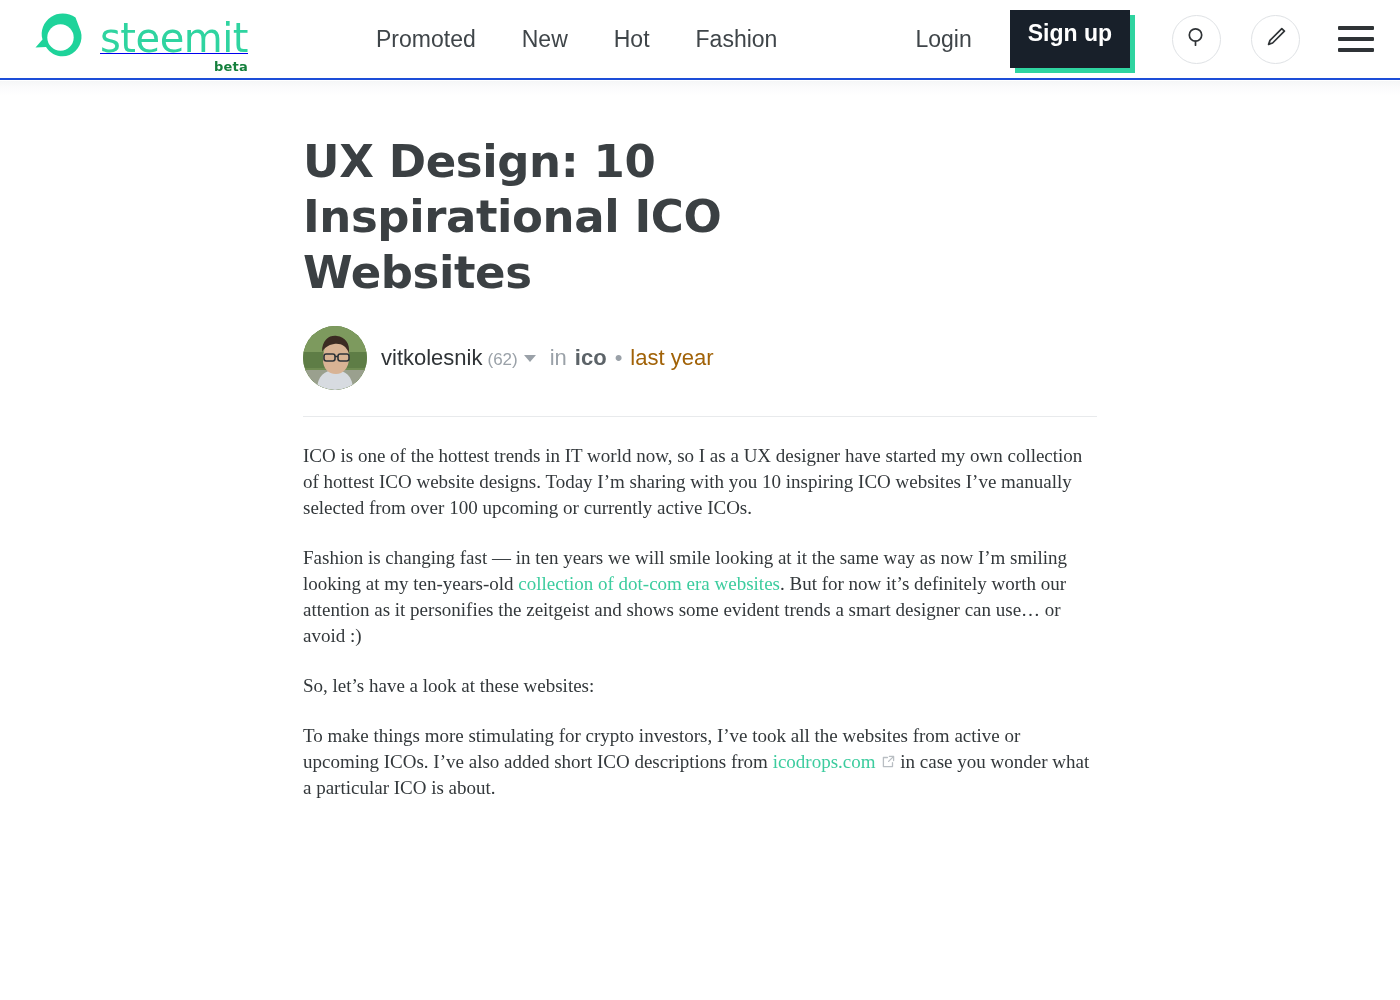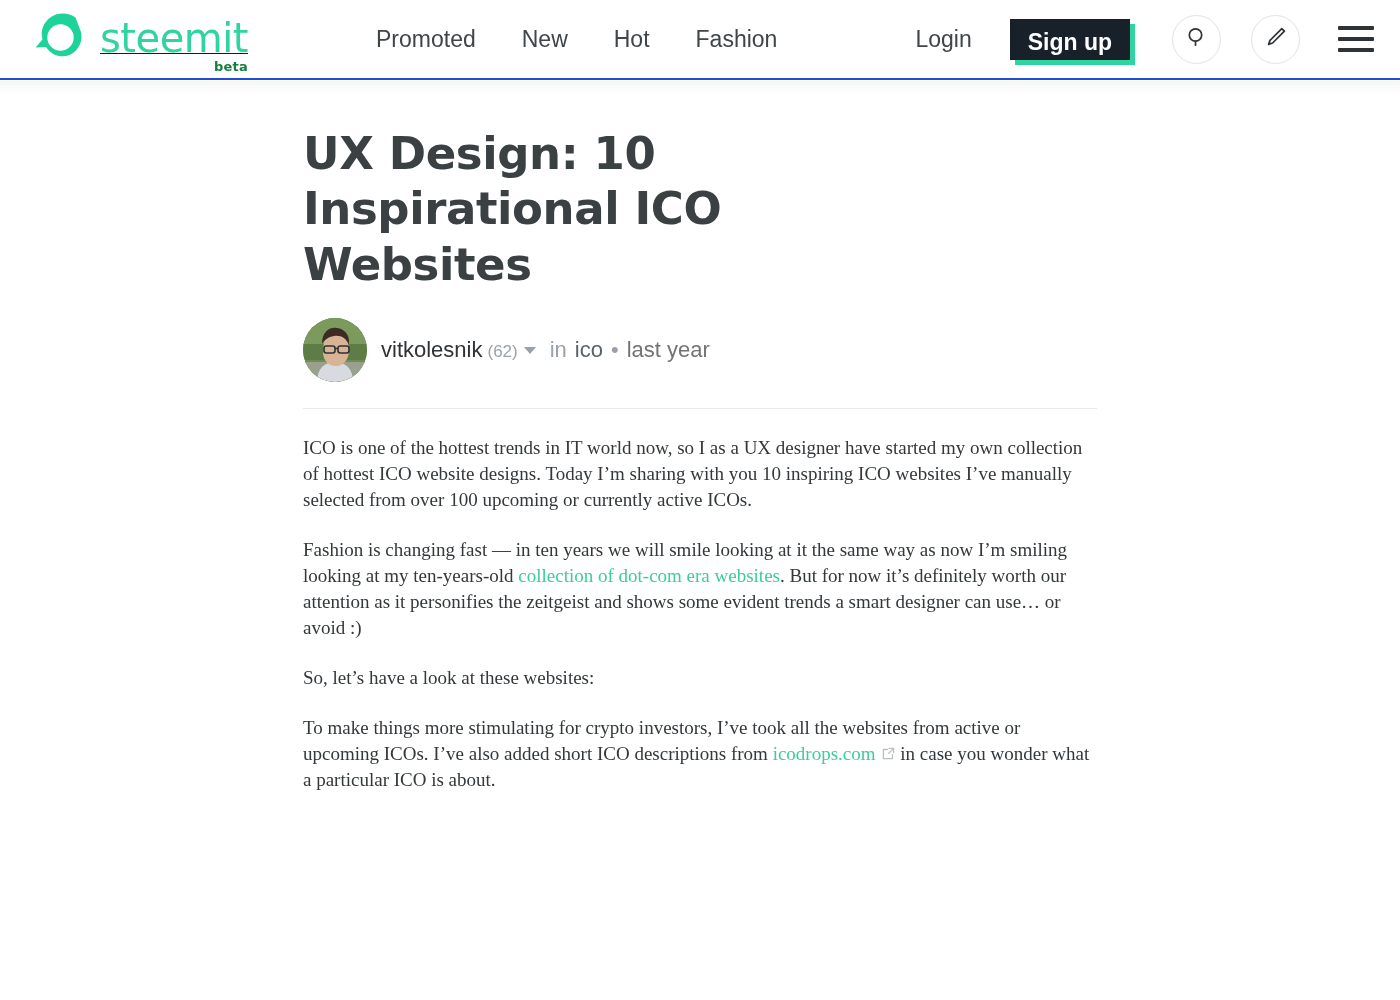--- a/index.html
+++ b/index.html
@@ -95,21 +95,21 @@
     background: #2fd4a0;
   }
   .signup-btn {
     position: relative;
     background: #18202a;
     color: #ffffff;
     border: none;
     font-size: 23px;
     font-weight: bold;
     font-family: "Liberation Sans", sans-serif;
-    padding: 12px 18px 6px 18px;
+    padding: 12px 18px 23px 18px;
     line-height: 1;
     cursor: pointer;
     display: block;
   }
   .icon-circle {
     width: 49px; height: 49px;
     border-radius: 50%;
     border: 1px solid #dfe2e5;
     background: #fff;
     display: flex;
@@ -137,21 +137,21 @@
     border-radius: 1px;
   }
 
   
   .page {
     background: #ffffff;
     padding-top: 46px;
   }
   .post {
     width: 794px;
-    margin: 0 auto;
+    margin: 8px auto;
     margin-left: 303px;
   }
   .post-title {
     font-family: "DejaVu Sans", sans-serif;
     font-size: 45px;
     font-weight: bold;
     line-height: 1.23;
     color: #3b4043;
     letter-spacing: -0.4px;
     max-width: 660px;
@@ -194,26 +194,26 @@
     border-top: 7px solid #9aa1a8;
     margin-left: 6px;
     margin-right: 14px;
     position: relative;
     top: -3px;
     cursor: pointer;
   }
   .in-word { color: #9aa1a8; }
   .category {
     color: #5c6368;
-    font-weight: normal;
+    font-weight: bold;
     text-decoration: none;
     margin-left: 8px;
   }
   .dot { margin: 0 8px; color: #9aa1a8; }
-  .timestamp { color: #737373; }
+  .timestamp { color: #a16207; }
 
   .divider {
     height: 1px;
     background: #e8eaec;
     margin-top: 26px;
     width: 794px;
   }
 
   .post-body {
     margin-top: 26px;

